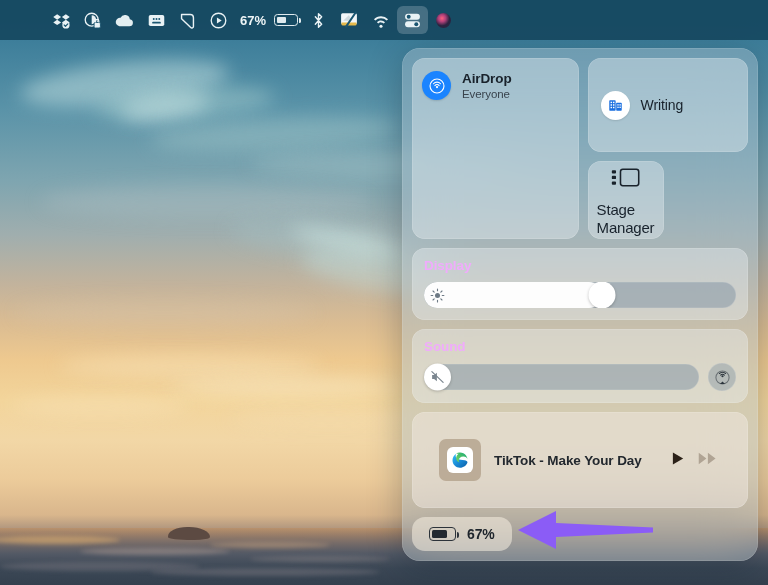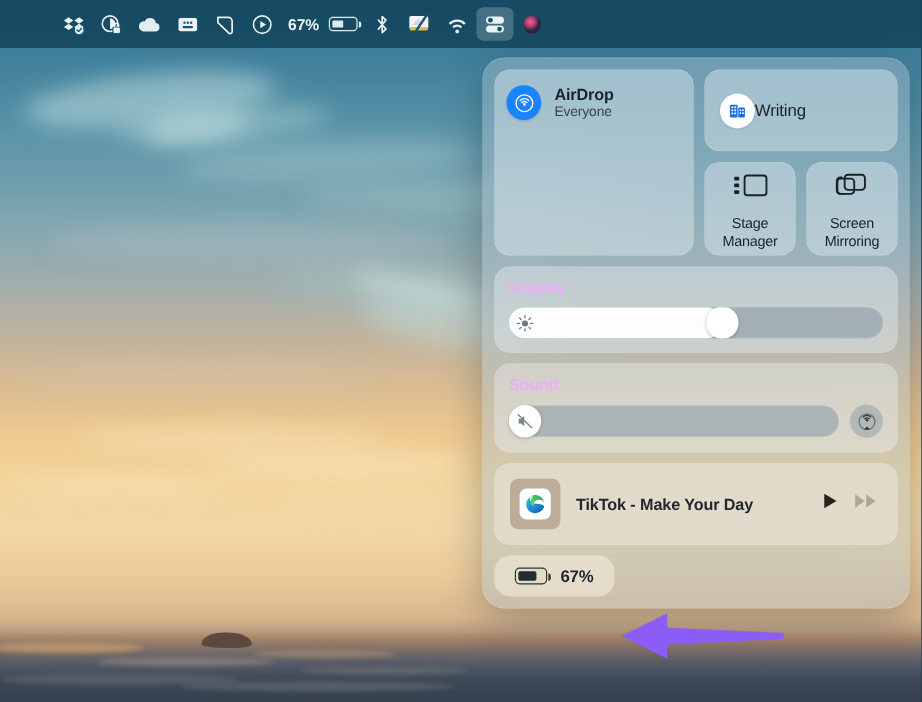--- a/index.html
+++ b/index.html
@@ -136,32 +136,32 @@
     display:flex; align-items:center; justify-content:center;
     box-shadow:0 1px 2px rgba(0,0,0,.14);
   }
   .conn-text { display:flex; flex-direction:column; line-height:1.15; min-width:0; }
   .conn-title { font-size:13.5px; font-weight:700; color:#19222b; letter-spacing:-.1px; }
   .conn-sub { font-size:11.5px; color:#39434d; margin-top:1px; letter-spacing:-.1px; }
 
   
   #rightcol { width:161px; display:flex; flex-direction:column; gap:9px; }
   #focus-tile {
-    height:68px; padding:0 13px;
-    display:flex; align-items:center; gap:0;text-align:right;
+    height:94px; padding:0 13px;
+    display:flex; align-items:center; gap:11px;text-align:right;
   }
   .focus-label { font-size:14px; color:#17202a; font-weight:500; letter-spacing:-.1px; }
   .tile-pair { display:flex; gap:9px; }
   .sq-tile {
     width:76px; height:78px; border-radius:13px;
     display:flex; flex-direction:column; align-items:center; justify-content:center;
     gap:3px; padding-top:2px;
   }
   .sq-label {
-    font-size:12px; color:#18222c; text-align:center;
+    font-size:15px; color:#18222c; text-align:left;
     line-height:1.18; letter-spacing:-.2px; font-weight:500;
   }
 
   
   .slider-module { padding:10px 12px 12px; }
   .slider-title { font-size:13.5px; font-weight:700; color:#f0abfc; letter-spacing:-.1px; margin-bottom:9px; }
   .slider-line { display:flex; align-items:center; gap:9px; }
   .track {
     position:relative; height:26px; border-radius:13px;
     background:rgba(135,152,166,.55); flex:1; overflow:hidden;
@@ -189,21 +189,21 @@
   .sound-track-wrap { position:relative; flex:1; display:flex; align-items:center; }
   .airplay-btn {
     width:28px; height:28px; border-radius:50%; flex:none;
     background:rgba(135,152,166,.48);
     display:flex; align-items:center; justify-content:center;
     box-shadow:0 0 0 .5px rgba(255,255,255,.22) inset;
   }
 
   
   #media {
-    padding:13px; display:flex; align-items:center; gap:13px;
+    padding:27px; display:flex; align-items:center; gap:13px;
     background:rgba(242,236,228,.48);
   }
   .media-art {
     width:42px; height:42px; border-radius:7px; flex:none;
     background:rgba(176,158,135,.75);
     display:flex; align-items:center; justify-content:center;
   }
   .media-art-inner {
     width:26px; height:26px; border-radius:6px; background:#fff;
     display:flex; align-items:center; justify-content:center;
@@ -433,33 +433,20 @@
               <rect x="2" y="5" width="4.6" height="3.5" rx="1" fill="#19222b" stroke="none"></rect>
               <rect x="2" y="11.2" width="4.6" height="3.5" rx="1" fill="#19222b" stroke="none"></rect>
               <rect x="2" y="17.4" width="4.6" height="3.5" rx="1" fill="#19222b" stroke="none"></rect>
             </svg>
           </span>
           <span class="sq-label">
             <span>Stage</span><br><span>Manager</span>
           </span>
         </div>
 
-        <div class="sq-tile module">
-          <span style="margin-bottom:4px;">
-            <svg width="30" height="25" viewBox="0 0 32 26" fill="none" stroke="#19222b" stroke-width="1.7">
-              <rect x="9.5" y="3.5" width="18" height="13.5" rx="3"></rect>
-              <path d="M9.5 20.5h-4a3 3 0 0 1-3-3V9a3 3 0 0 1 3-3h1.2" stroke-linecap="round"></path>
-              <path d="M6.4 20.5h8.6a3 3 0 0 0 3-3v-.5" stroke-linecap="round" opacity="0"></path>
-              <rect x="3" y="7" width="15" height="13.5" rx="3" fill="none"></rect>
-            </svg>
-          </span>
-          <span class="sq-label">
-            <span>Screen</span><br><span>Mirroring</span>
-          </span>
-        </div>
 
       </div>
     </div>
   </div>
 
   <div class="module slider-module">
     <div class="slider-title">Display</div>
     <div class="slider-line">
       <div class="track">
         <div class="filled" id="disp-fill" style="width: 57%;"></div>

